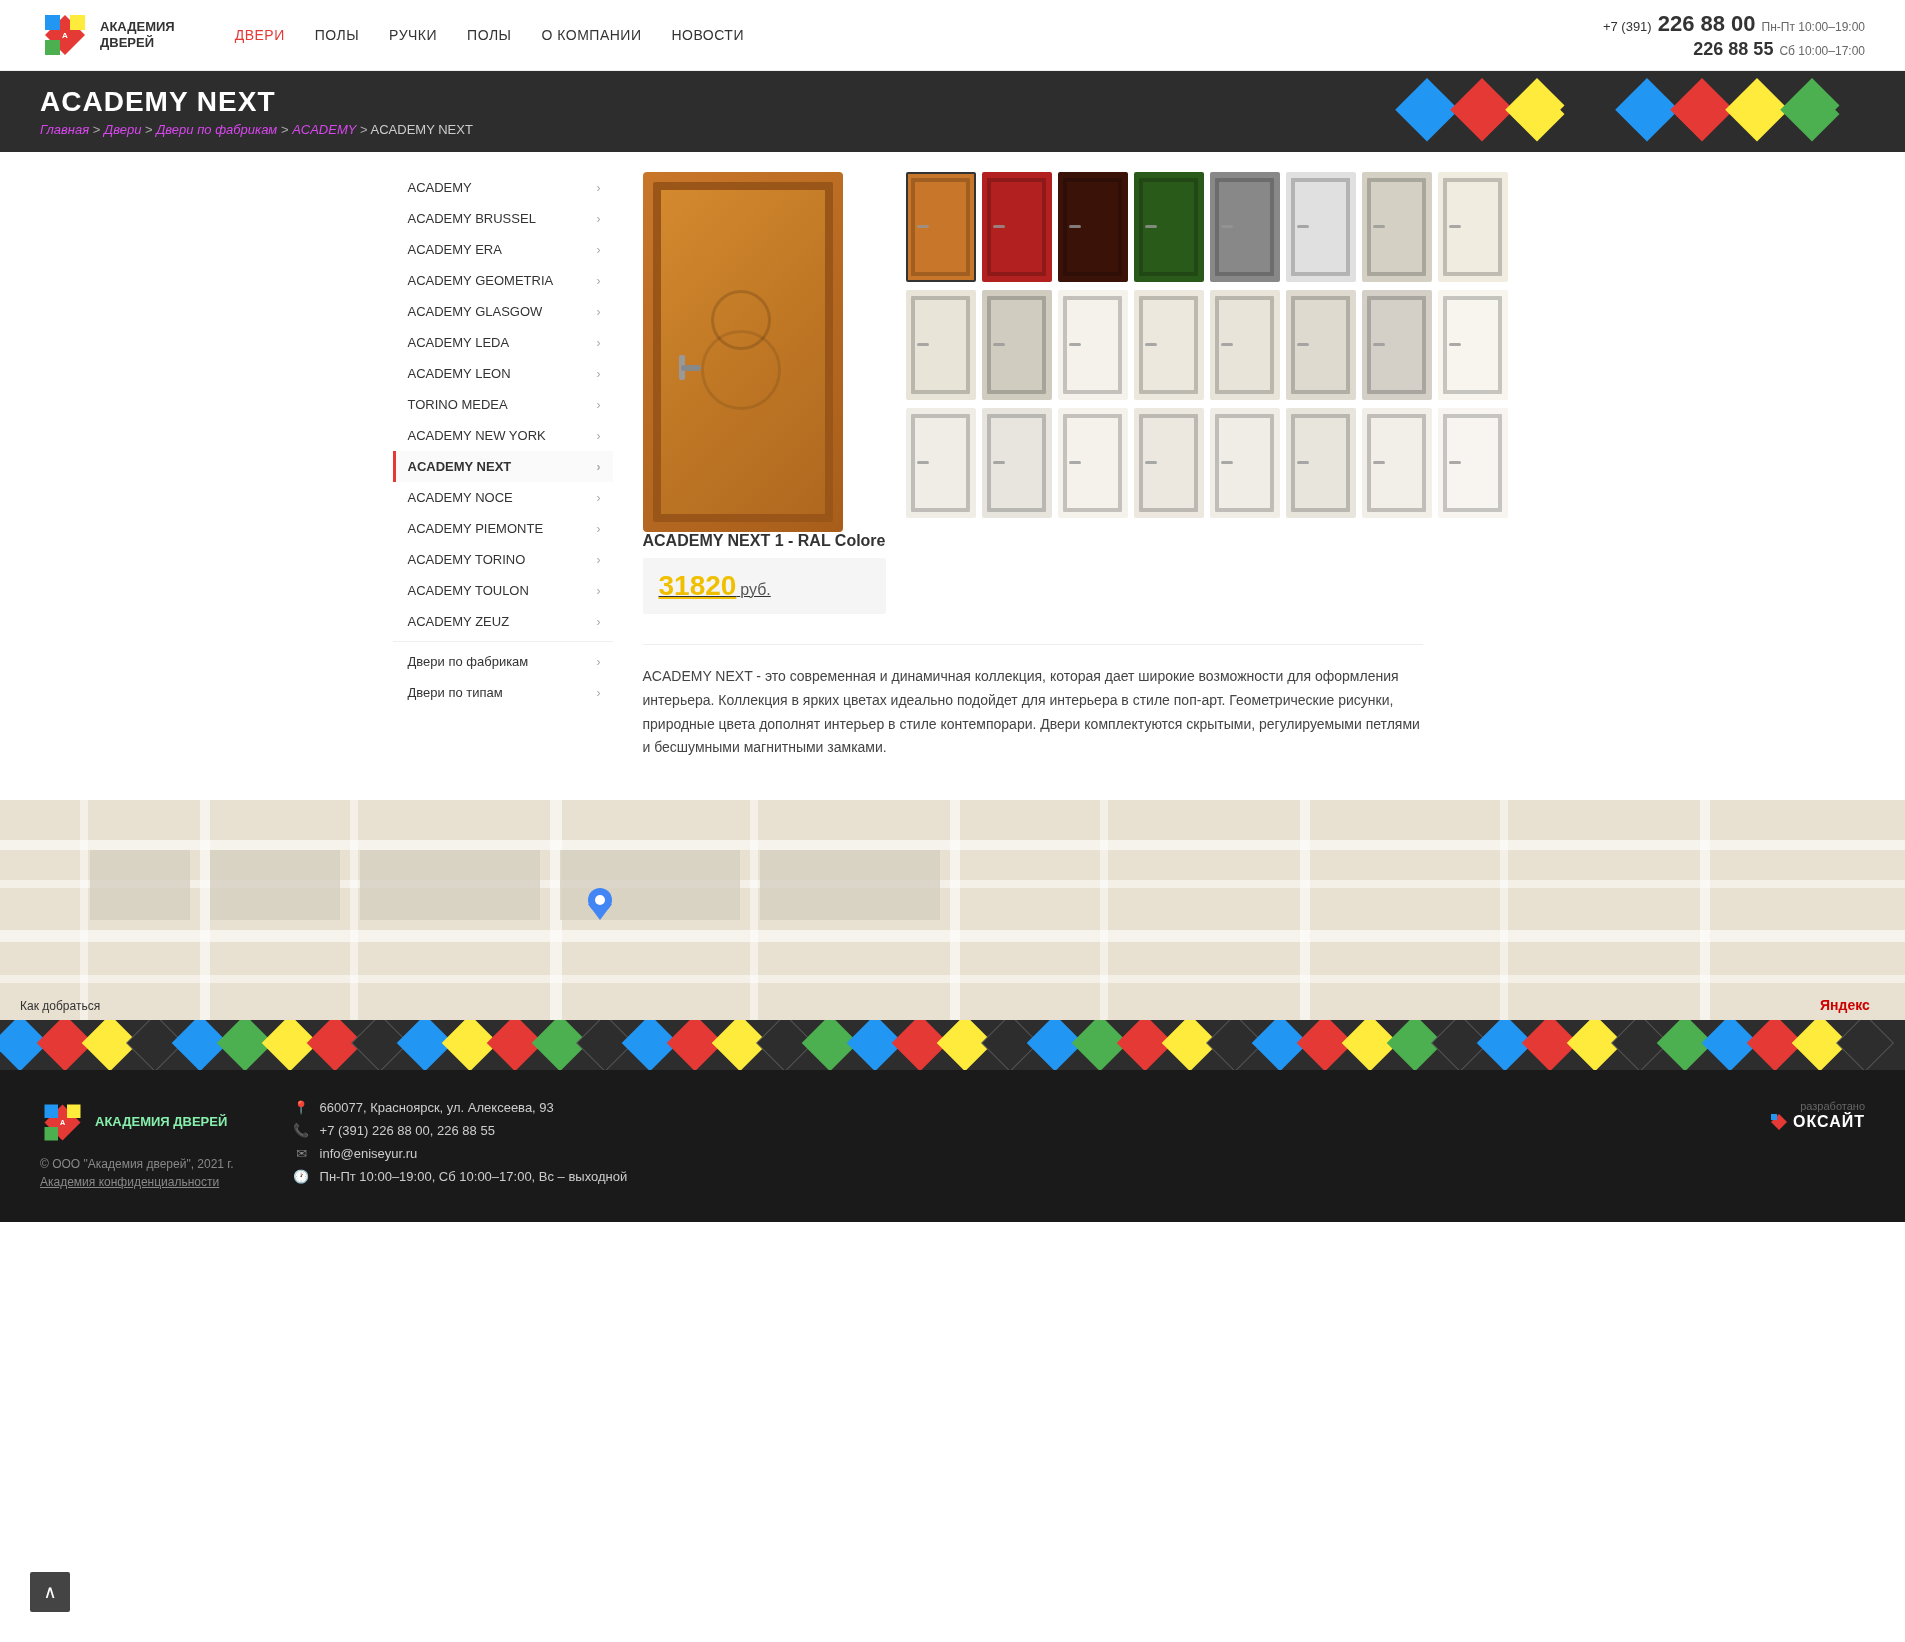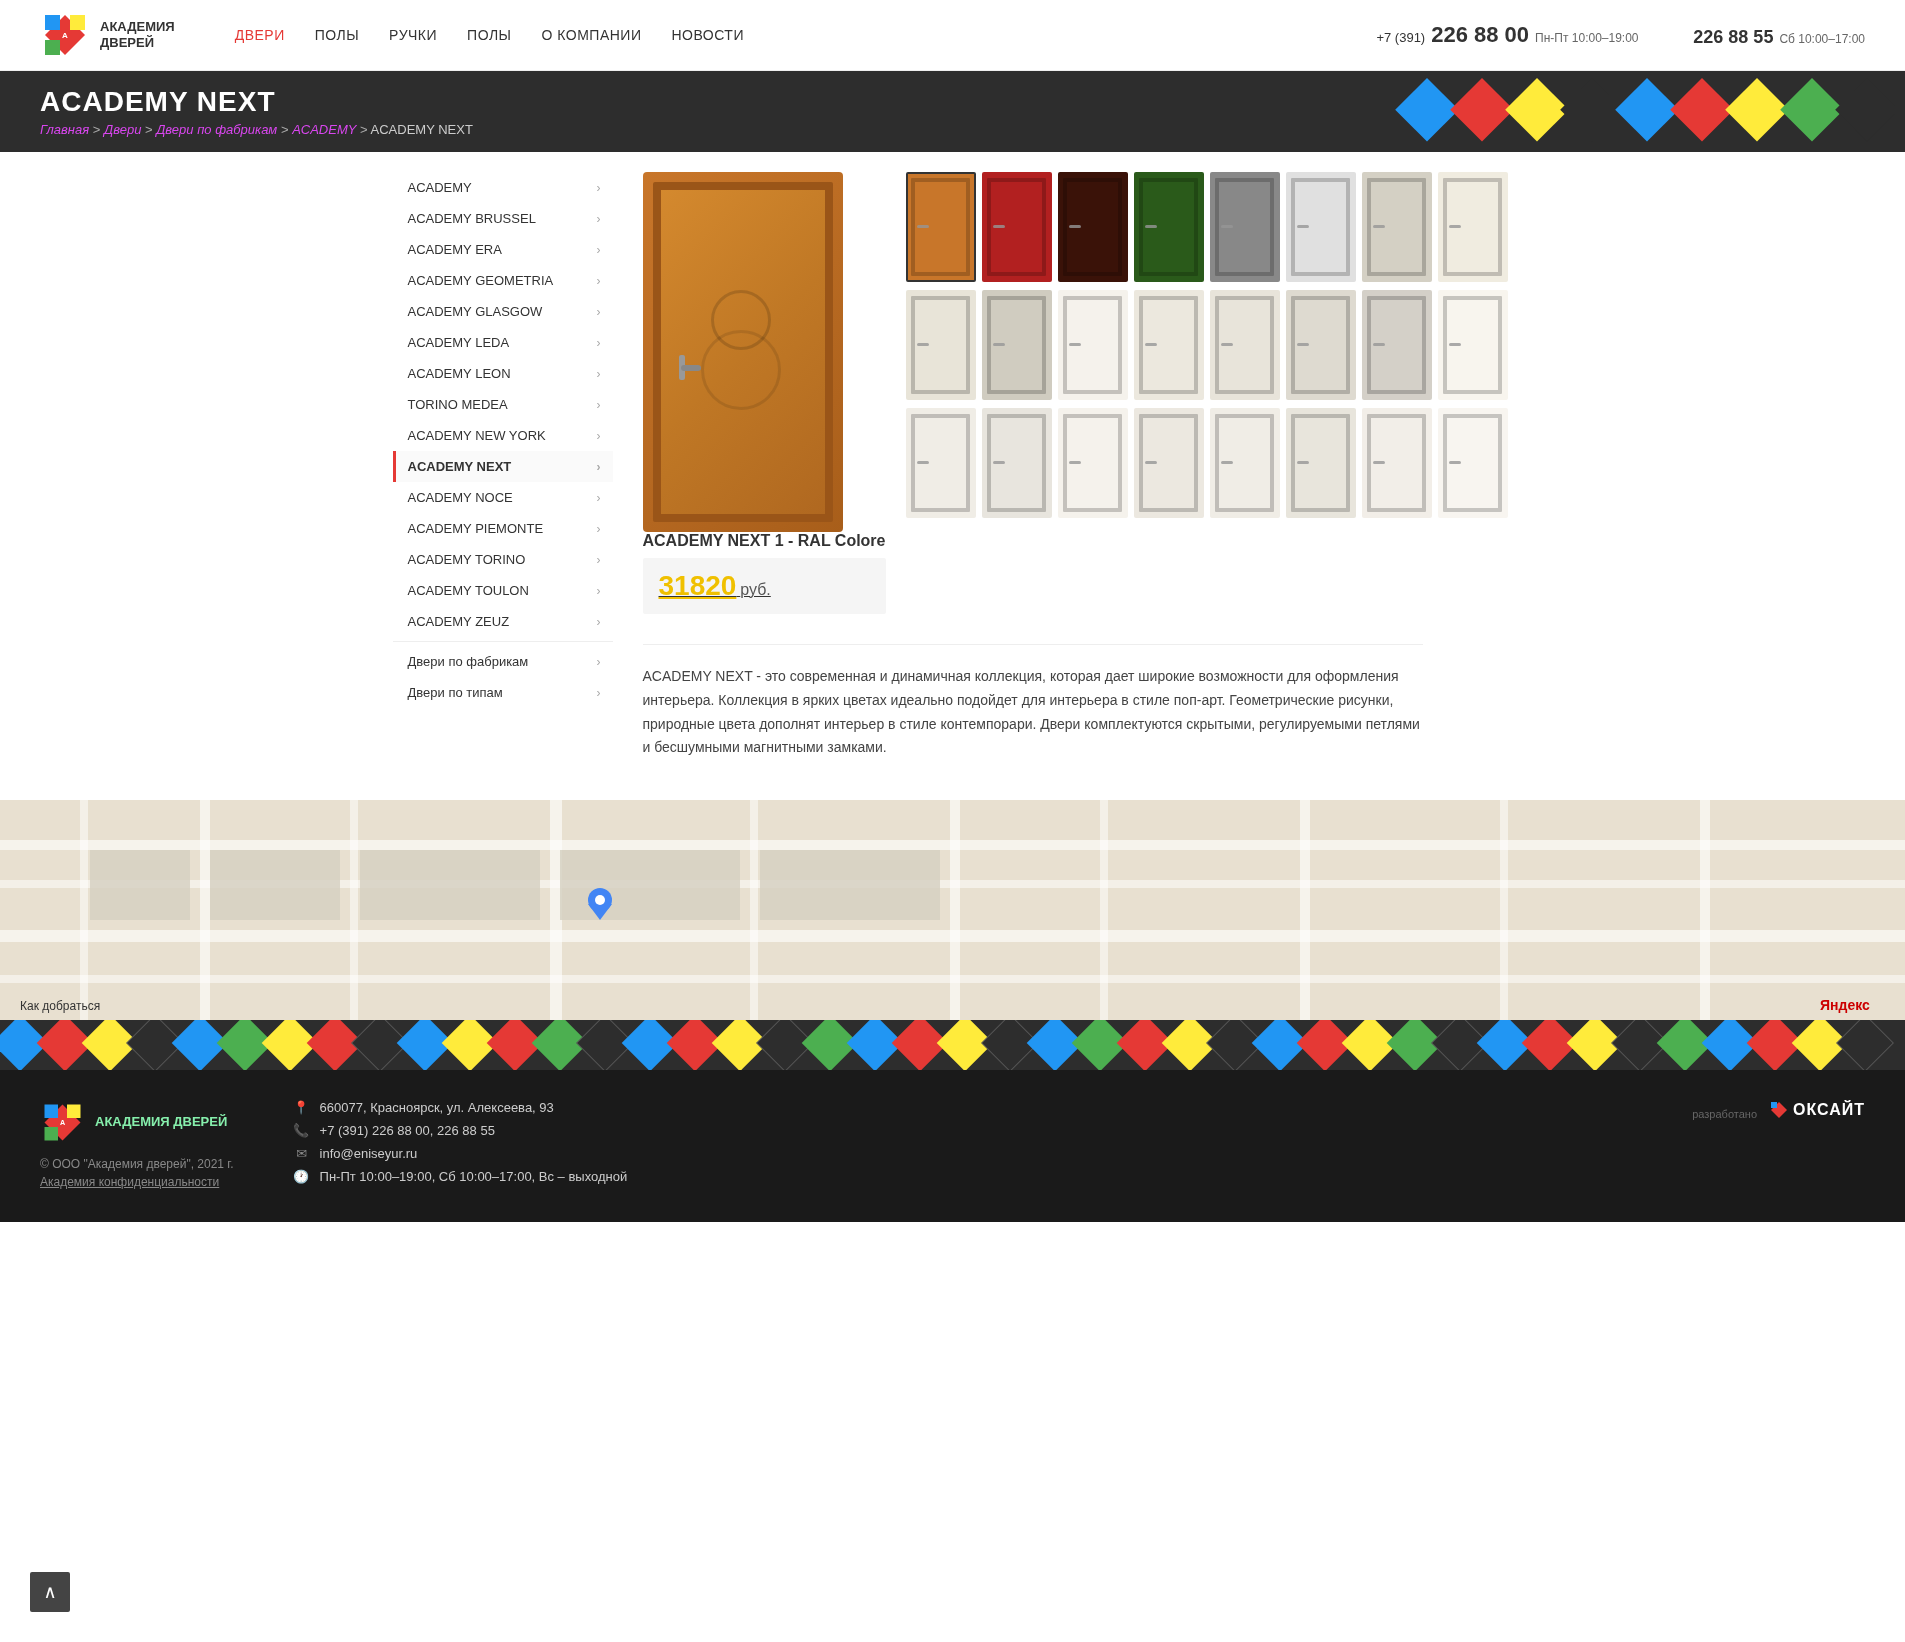--- a/index.html
+++ b/index.html
@@ -40,21 +40,21 @@
     .nav a {
       text-decoration: none;
       color: #333;
       font-size: 14px;
       font-weight: 500;
       letter-spacing: 0.5px;
     }
     .nav a.active { color: #e53935; }
     .contact-area {
       display: flex;
-      flex-direction: row;
+      flex-direction: column;
       align-items: flex-end;
       font-size: 13px;
     }
     .phone-big {
       font-size: 22px;
       font-weight: bold;
       color: #333;
     }
     .phone-small {
       font-size: 18px;
@@ -302,24 +302,23 @@
       font-size: 13px;
       color: #ccc;
     }
     .footer-contact-icon {
       width: 16px;
       text-align: center;
       color: #888;
     }
     .footer-dev {
       display: flex;
-      flex-direction: row;
+      flex-direction: column;
       align-items: flex-end;
       justify-content: flex-end;
-      gap: 12px;
     }
     .dev-label {
       font-size: 11px;
       color: #666;
     }
     .dev-name {
       font-size: 16px;
       font-weight: bold;
       color: #fff;
       letter-spacing: 1px;

